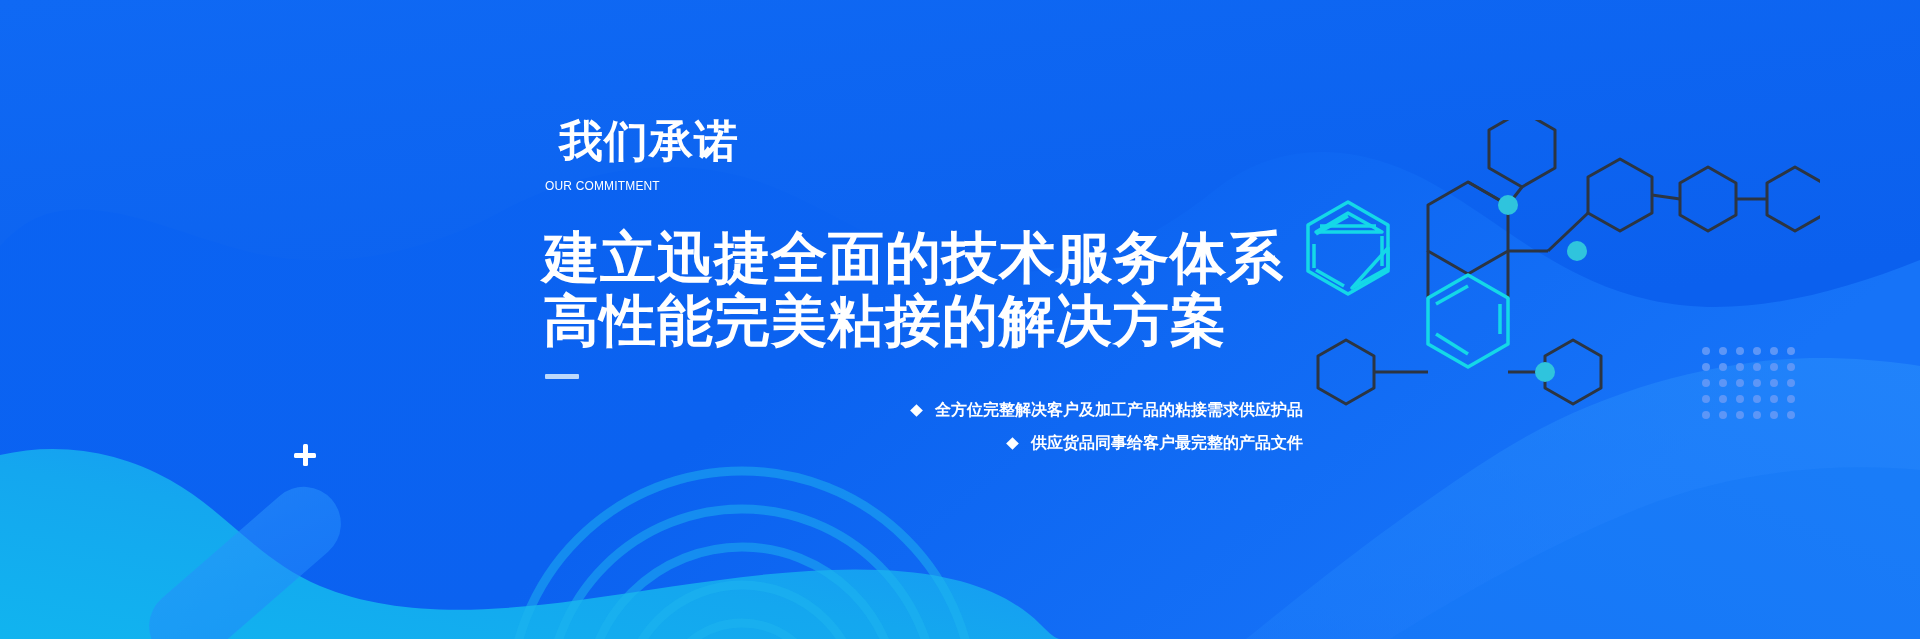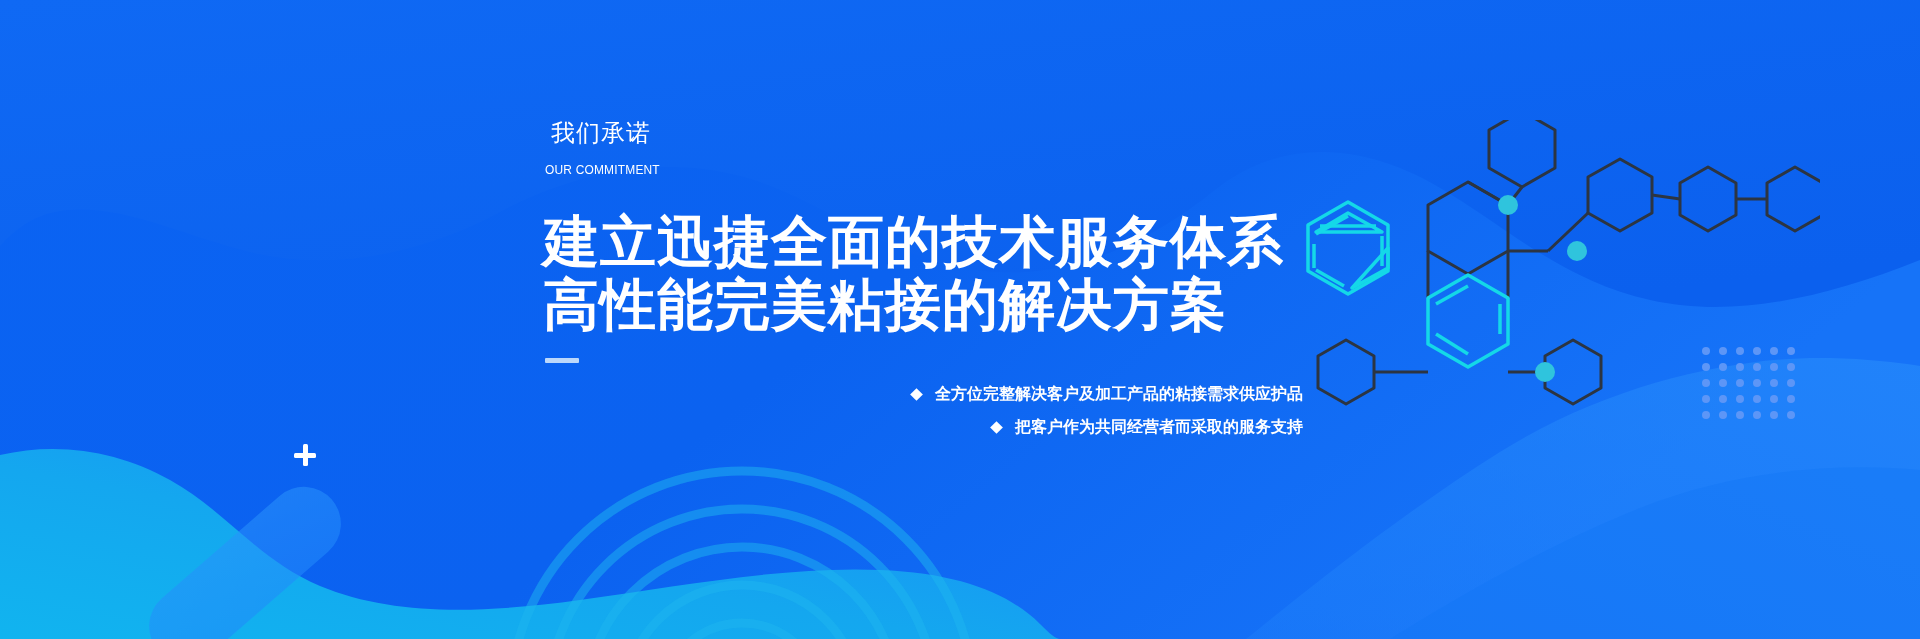--- a/index.html
+++ b/index.html
@@ -39,25 +39,25 @@
     display: block;
   }
   .content {
     position: absolute;
     left: 543px;
     top: 104px;
     width: 760px;
   }
   .eyebrow-cn {
     color: #ffffff;
-    font-size: 24px;
+    font-size: 44px;
     line-height: 42px;
-    font-weight: 400;
+    font-weight: 700;
     letter-spacing: 1px;
-    margin: 8px;
+    margin: 16px;
     white-space: nowrap;
   }
   .eyebrow-en {
     color: #ffffff;
     font-size: 13px;
     line-height: 16px;
     font-weight: 400;
     letter-spacing: 0.2px;
     margin: 4px 0 0 2px;
     white-space: nowrap;
@@ -299,18 +299,18 @@
 
     <div class="divider"></div>
 
     <ul class="bullets">
       <li class="bullet">
         <span class="bullet-marker"></span>
         <span>全方位完整解决客户及加工产品的粘接需求供应护品</span>
       </li>
       <li class="bullet">
         <span class="bullet-marker"></span>
-        <span>把客户作为共同经营者而采取的服务支持</span>
+        <span>供应货品同事给客户最完整的产品文件</span>
       </li>
     </ul>
 
   </div>
 </div>
 
 </body></html>

